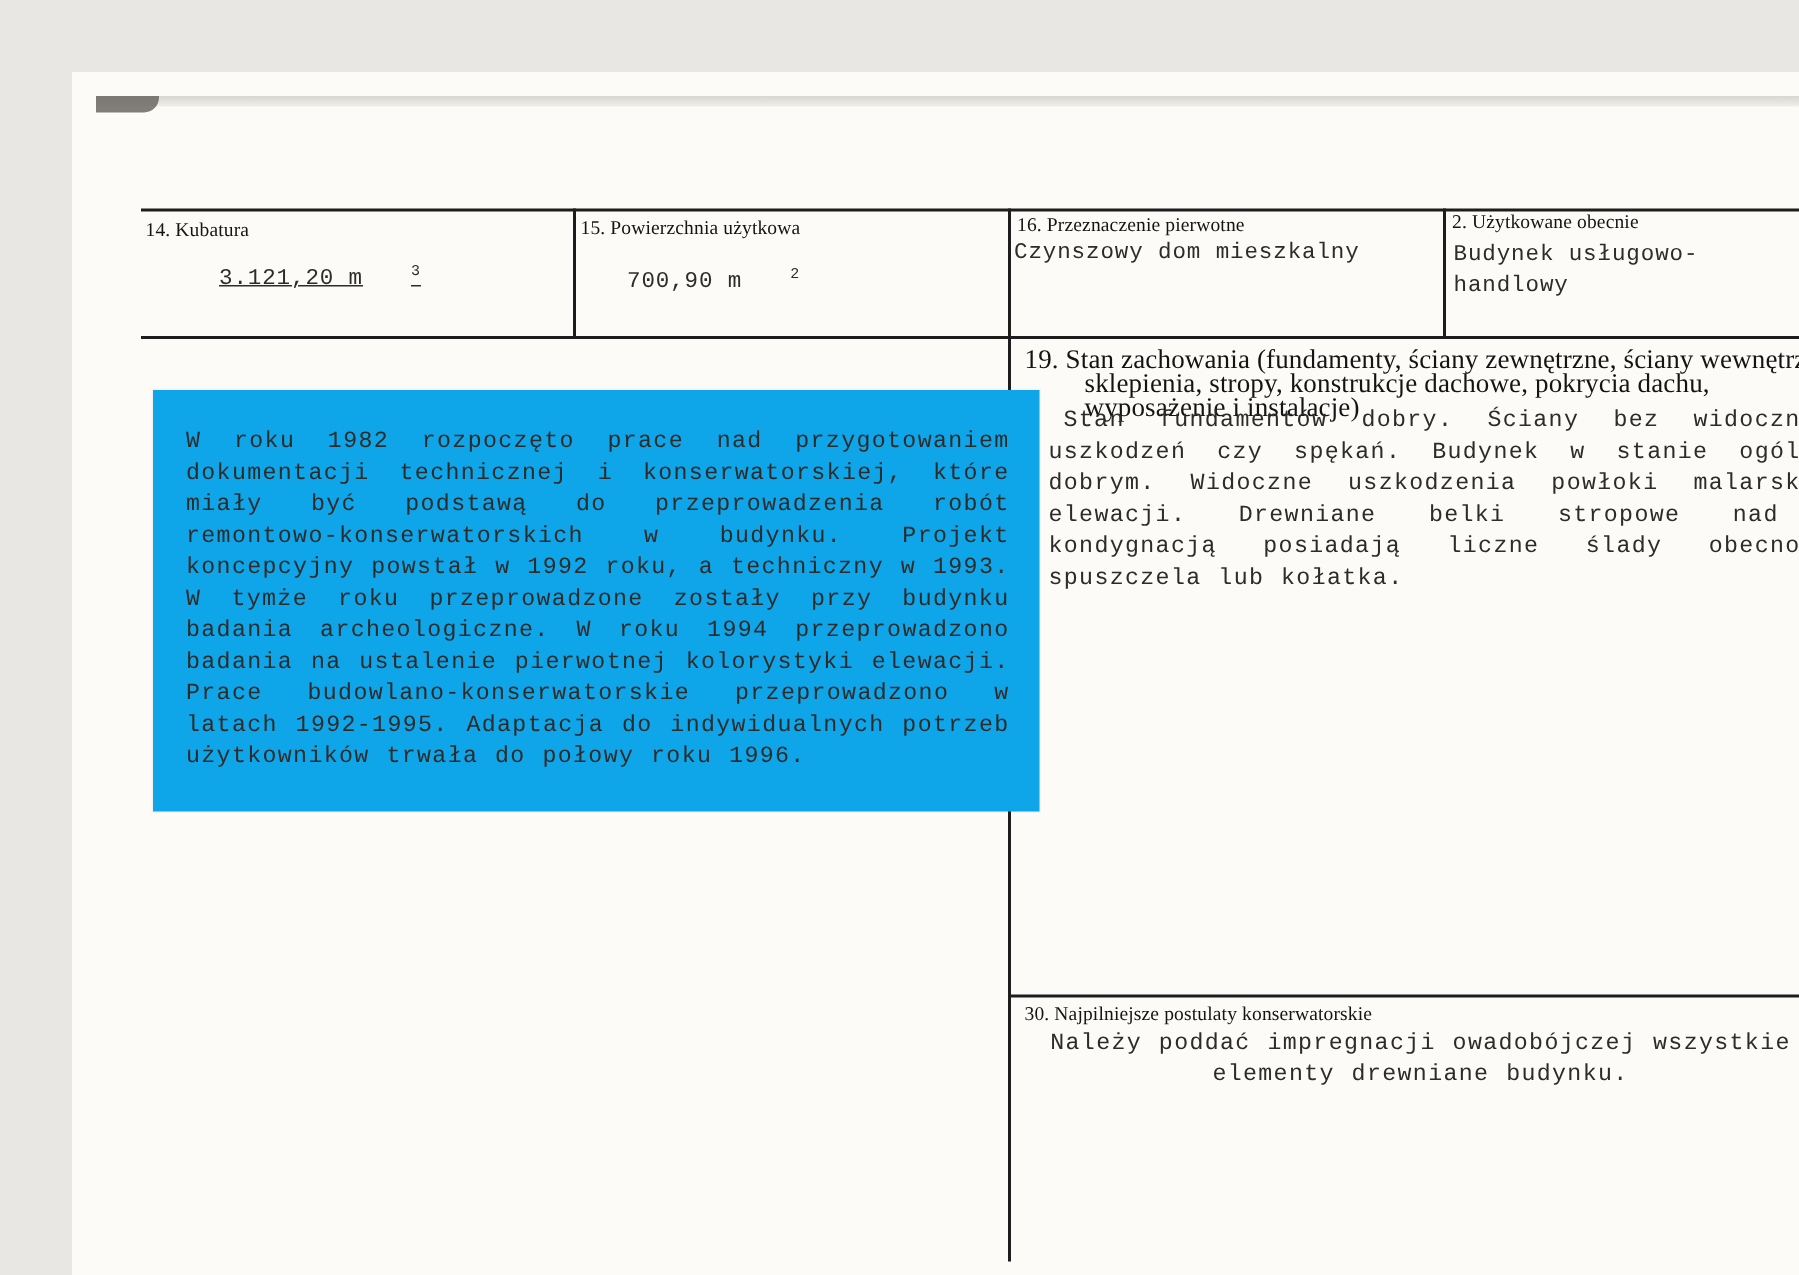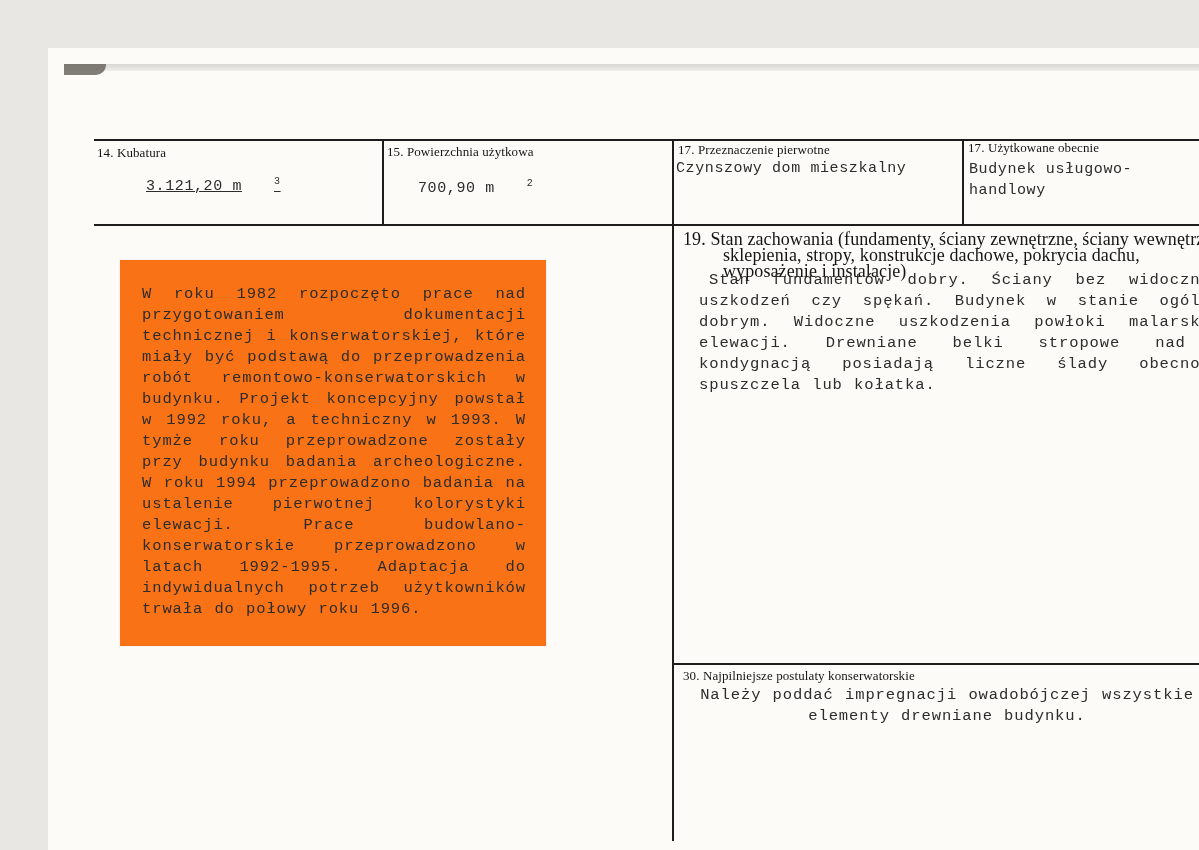--- a/index.html
+++ b/index.html
@@ -65,23 +65,23 @@
   .typed-block {
     font-size: 15.5px;
     letter-spacing: 0.9px;
     line-height: 21px;
     text-align: justify;
     text-align-last: left;
     word-spacing: 1px;
   }
   .f18-paper {
     position: absolute;
-    left: 56px; top: 196px;
-    width: 426px;
-    background: #f97316;
+    left: 38px; top: 196px;
+    width: 591px;
+    background: #0ea5e9;
     padding: 8px 4px 10px 6px;
     box-shadow: 0 0 0 1px rgba(120,100,80,0.06);
   }
   .f18-text {
     position: static;
   }
   .f19-label-wrap {
     position: absolute;
     left: 619px; top: 167px;
     width: 545px;
@@ -119,24 +119,24 @@
   <div class="label" style="left:33px; top:81px;">14. Kubatura</div>
   <div class="mono mono-value" style="left:66px; top:112px;text-decoration:underline;">
     <span>3.121,20 m</span><sup>3</sup>
   </div>
 
   <div class="label" style="left:323px; top:80px;">15. Powierzchnia użytkowa</div>
   <div class="mono mono-value" style="left:338px; top:114px;">
     <span>700,90 m</span><sup>2</sup>
   </div>
 
-  <div class="label" style="left:614px; top:78px;">17. Przeznaczenie pierwotne</div>
+  <div class="label" style="left:614px; top:78px;">16. Przeznaczenie pierwotne</div>
   <div class="mono mono-value" style="left:612px; top:96px;">Czynszowy dom mieszkalny</div>
 
-  <div class="label" style="left:904px; top:76px;">17. Użytkowane obecnie</div>
+  <div class="label" style="left:904px; top:76px;">2. Użytkowane obecnie</div>
   <div class="mono mono-value f17-value" style="left:905px; top:95px; width:260px;">Budynek usługowo-
 handlowy</div>
 
   <div class="f18-paper">
     <div class="mono typed-block f18-text">W roku 1982 rozpoczęto prace nad przygotowaniem dokumentacji technicznej i konserwatorskiej, które miały być podstawą do przeprowadzenia robót remontowo-konserwatorskich w budynku. Projekt koncepcyjny powstał w 1992 roku, a techniczny w 1993. W tymże roku przeprowadzone zostały przy budynku badania archeologiczne. W roku 1994 przeprowadzono badania na ustalenie pierwotnej kolorystyki elewacji. Prace budowlano-konserwatorskie przeprowadzono w latach 1992-1995. Adaptacja do indywidualnych potrzeb użytkowników trwała do połowy roku 1996.</div>
   </div>
 
   <div class="label label-small f19-label-wrap">19. Stan zachowania (fundamenty, ściany zewnętrzne, ściany wewnętrzne, sklepienia, stropy, konstrukcje dachowe, pokrycia dachu, wyposażenie i instalacje)</div>
   <div class="mono typed-block f19-text" style="position:absolute; text-indent:10px;">Stan fundamentów dobry. Ściany bez widocznych uszkodzeń czy spękań. Budynek w stanie ogólnym dobrym. Widoczne uszkodzenia powłoki malarskiej elewacji. Drewniane belki stropowe nad I kondygnacją posiadają liczne ślady obecności spuszczela lub kołatka.</div>
 

